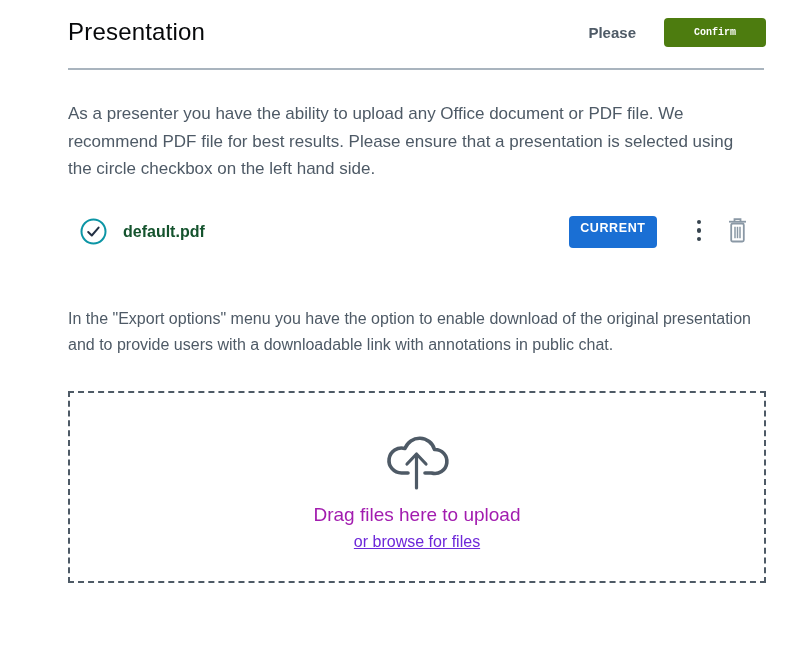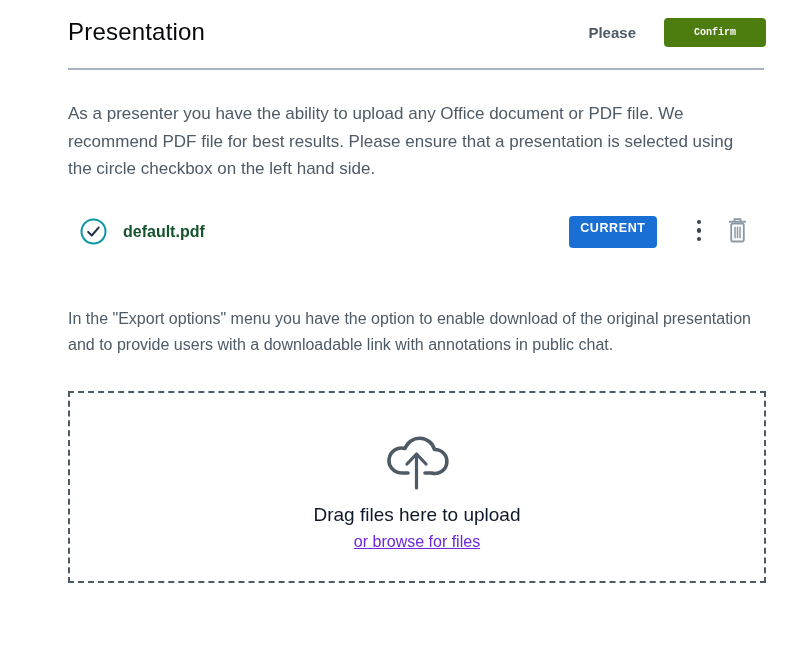--- a/index.html
+++ b/index.html
@@ -37,21 +37,21 @@
            background: none; border: none; }
   .kebab i { width: 4.5px; height: 4.5px; border-radius: 50%; background: #37444f; display: block; }
   .trash-btn { margin-left: 20px; background: none; border: none; cursor: pointer; padding: 0; display: block; }
 
   .export-note { margin-top: 58px; font-size: 16px; line-height: 1.62; color: #4e5a66; max-width: 690px; }
 
   
   .dropzone { margin-top: 34px; height: 192px; border: 2px dashed #4e5a66;
               display: flex; flex-direction: column; align-items: center; justify-content: center; cursor: pointer; }
   .cloud-icon { display: block; }
-  .drag-label { margin-top: 10px; font-size: 19px; color: #0f172a; }
+  .drag-label { margin-top: 10px; font-size: 19px; color: #a21caf; }
   .browse-link { margin-top: 7px; font-size: 16px; color: #6d28d9; text-decoration: underline; cursor: pointer; }
 </style>
 </head>
 <body>
 
 <div class="container">
 
   <div class="modal-header">
     <h1 class="modal-title">Presentation</h1>
     <div class="header-actions">

